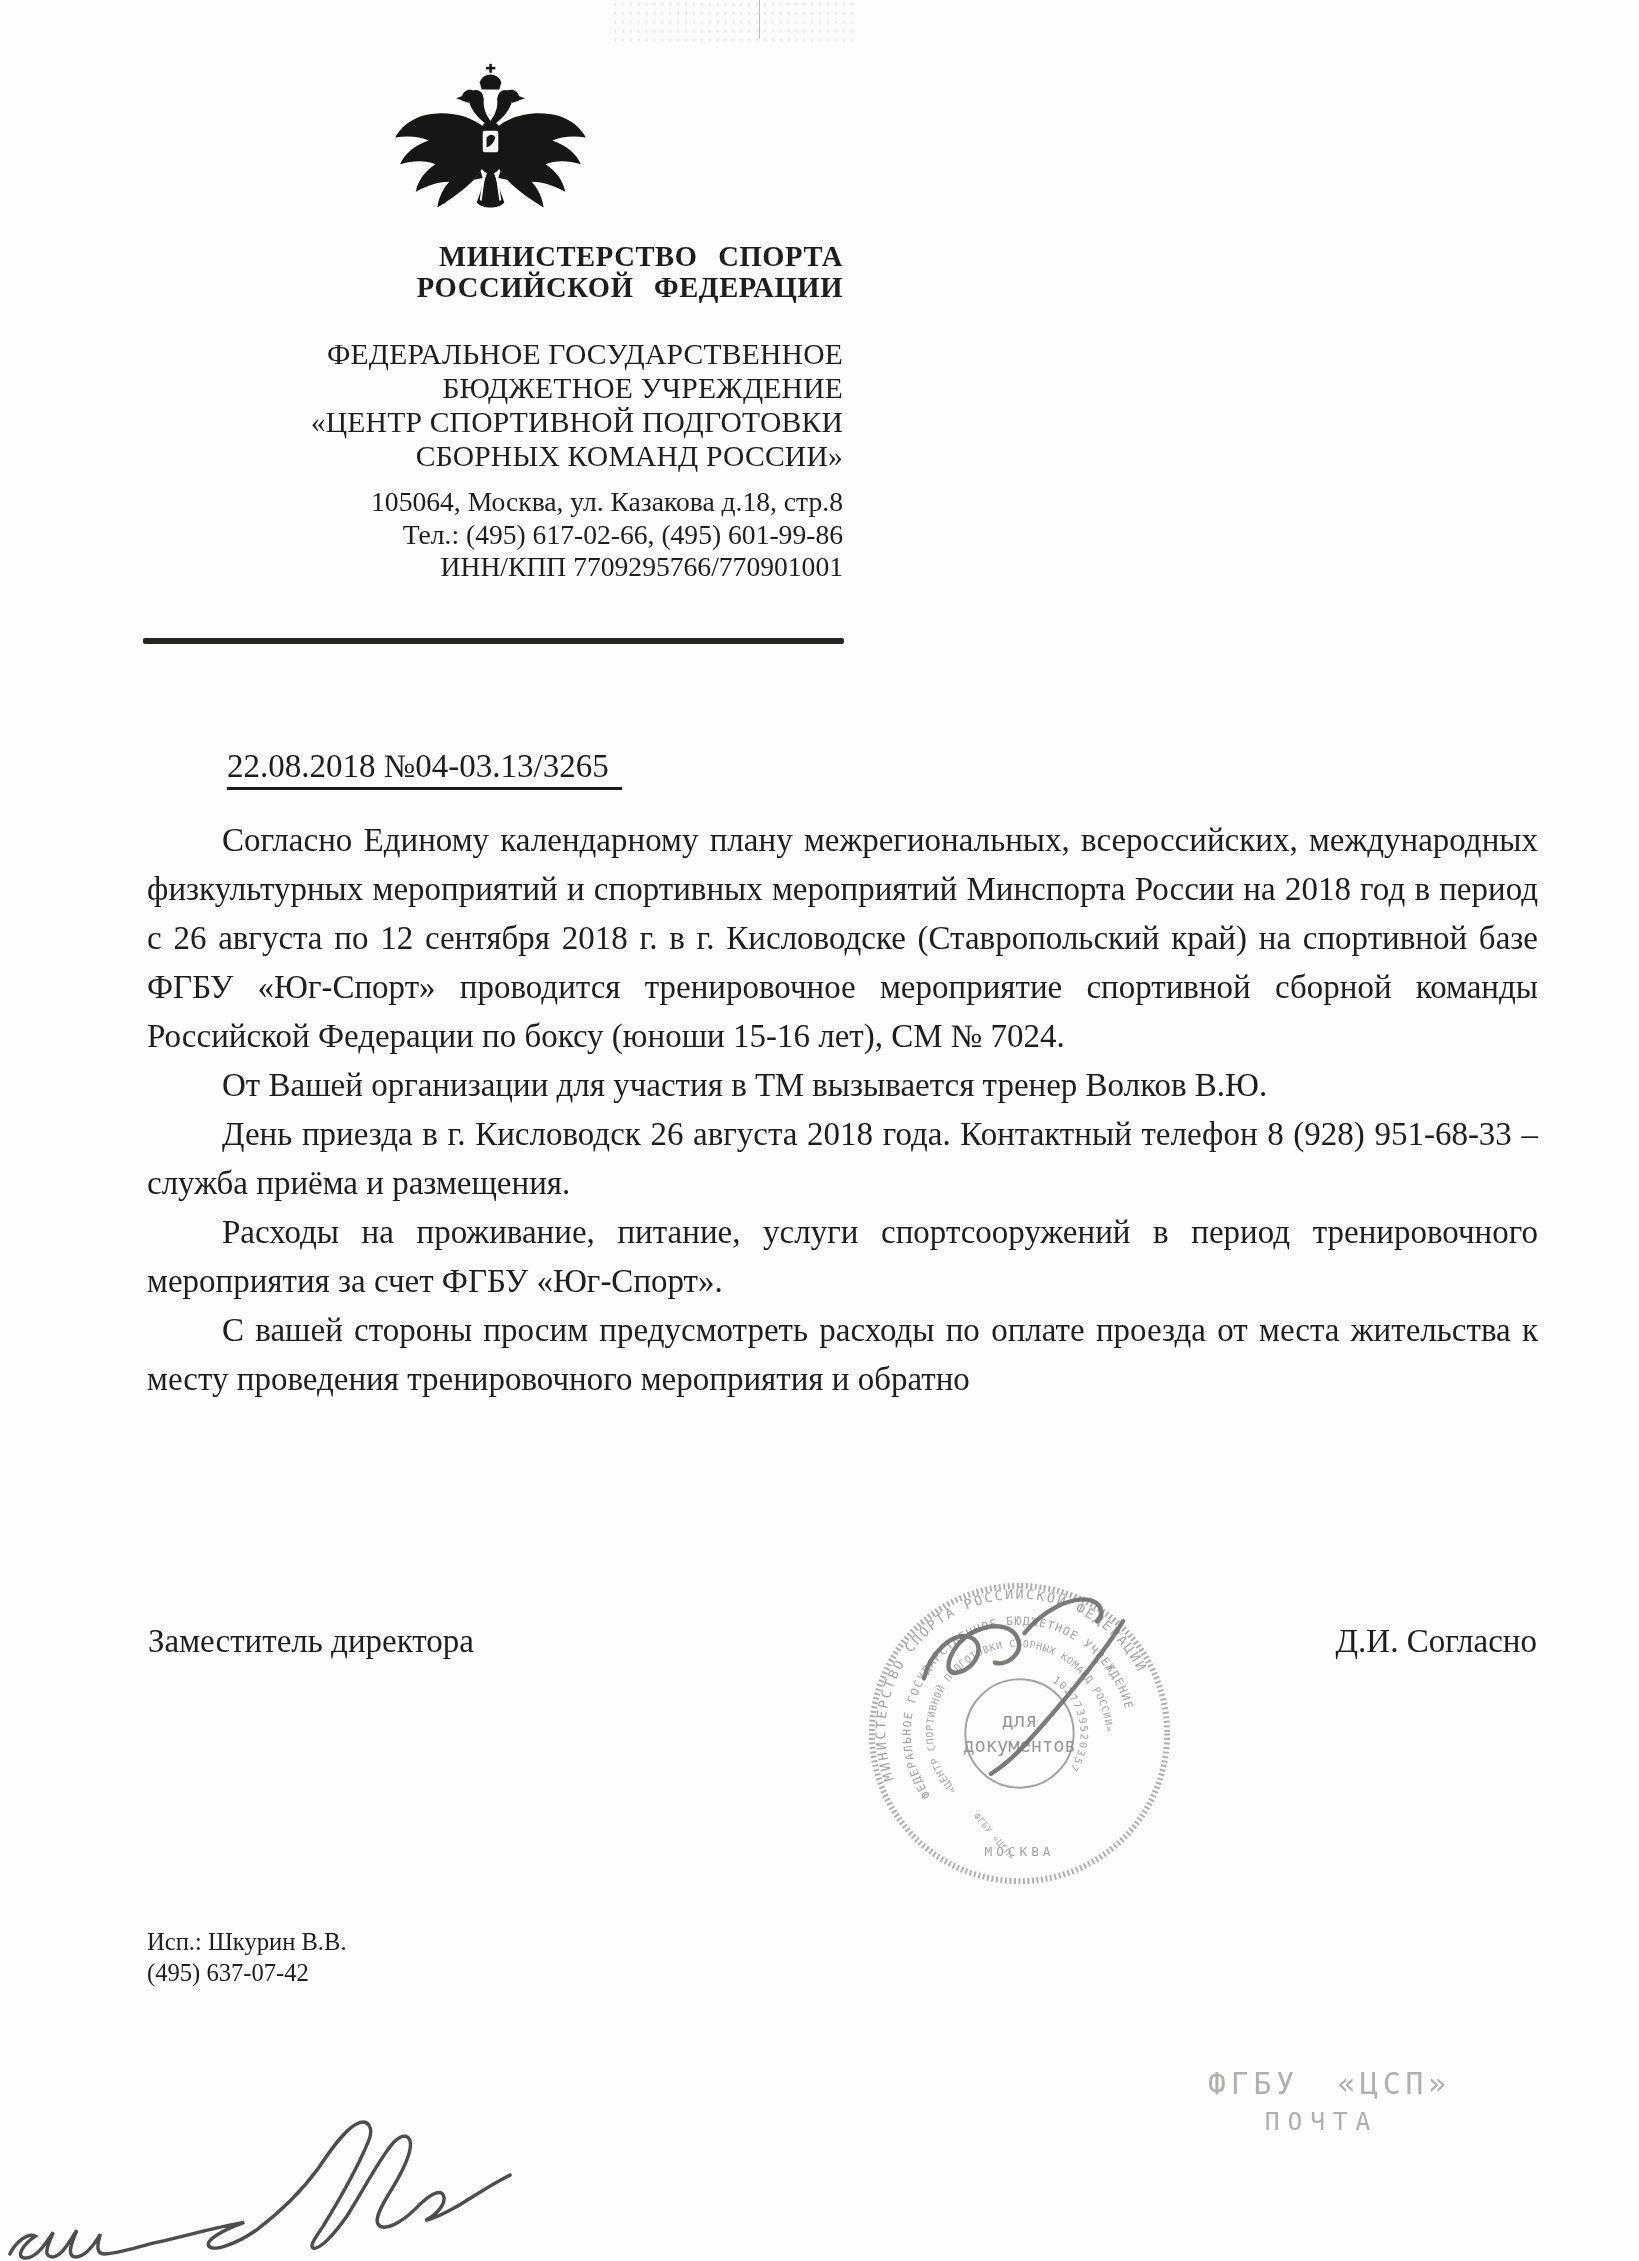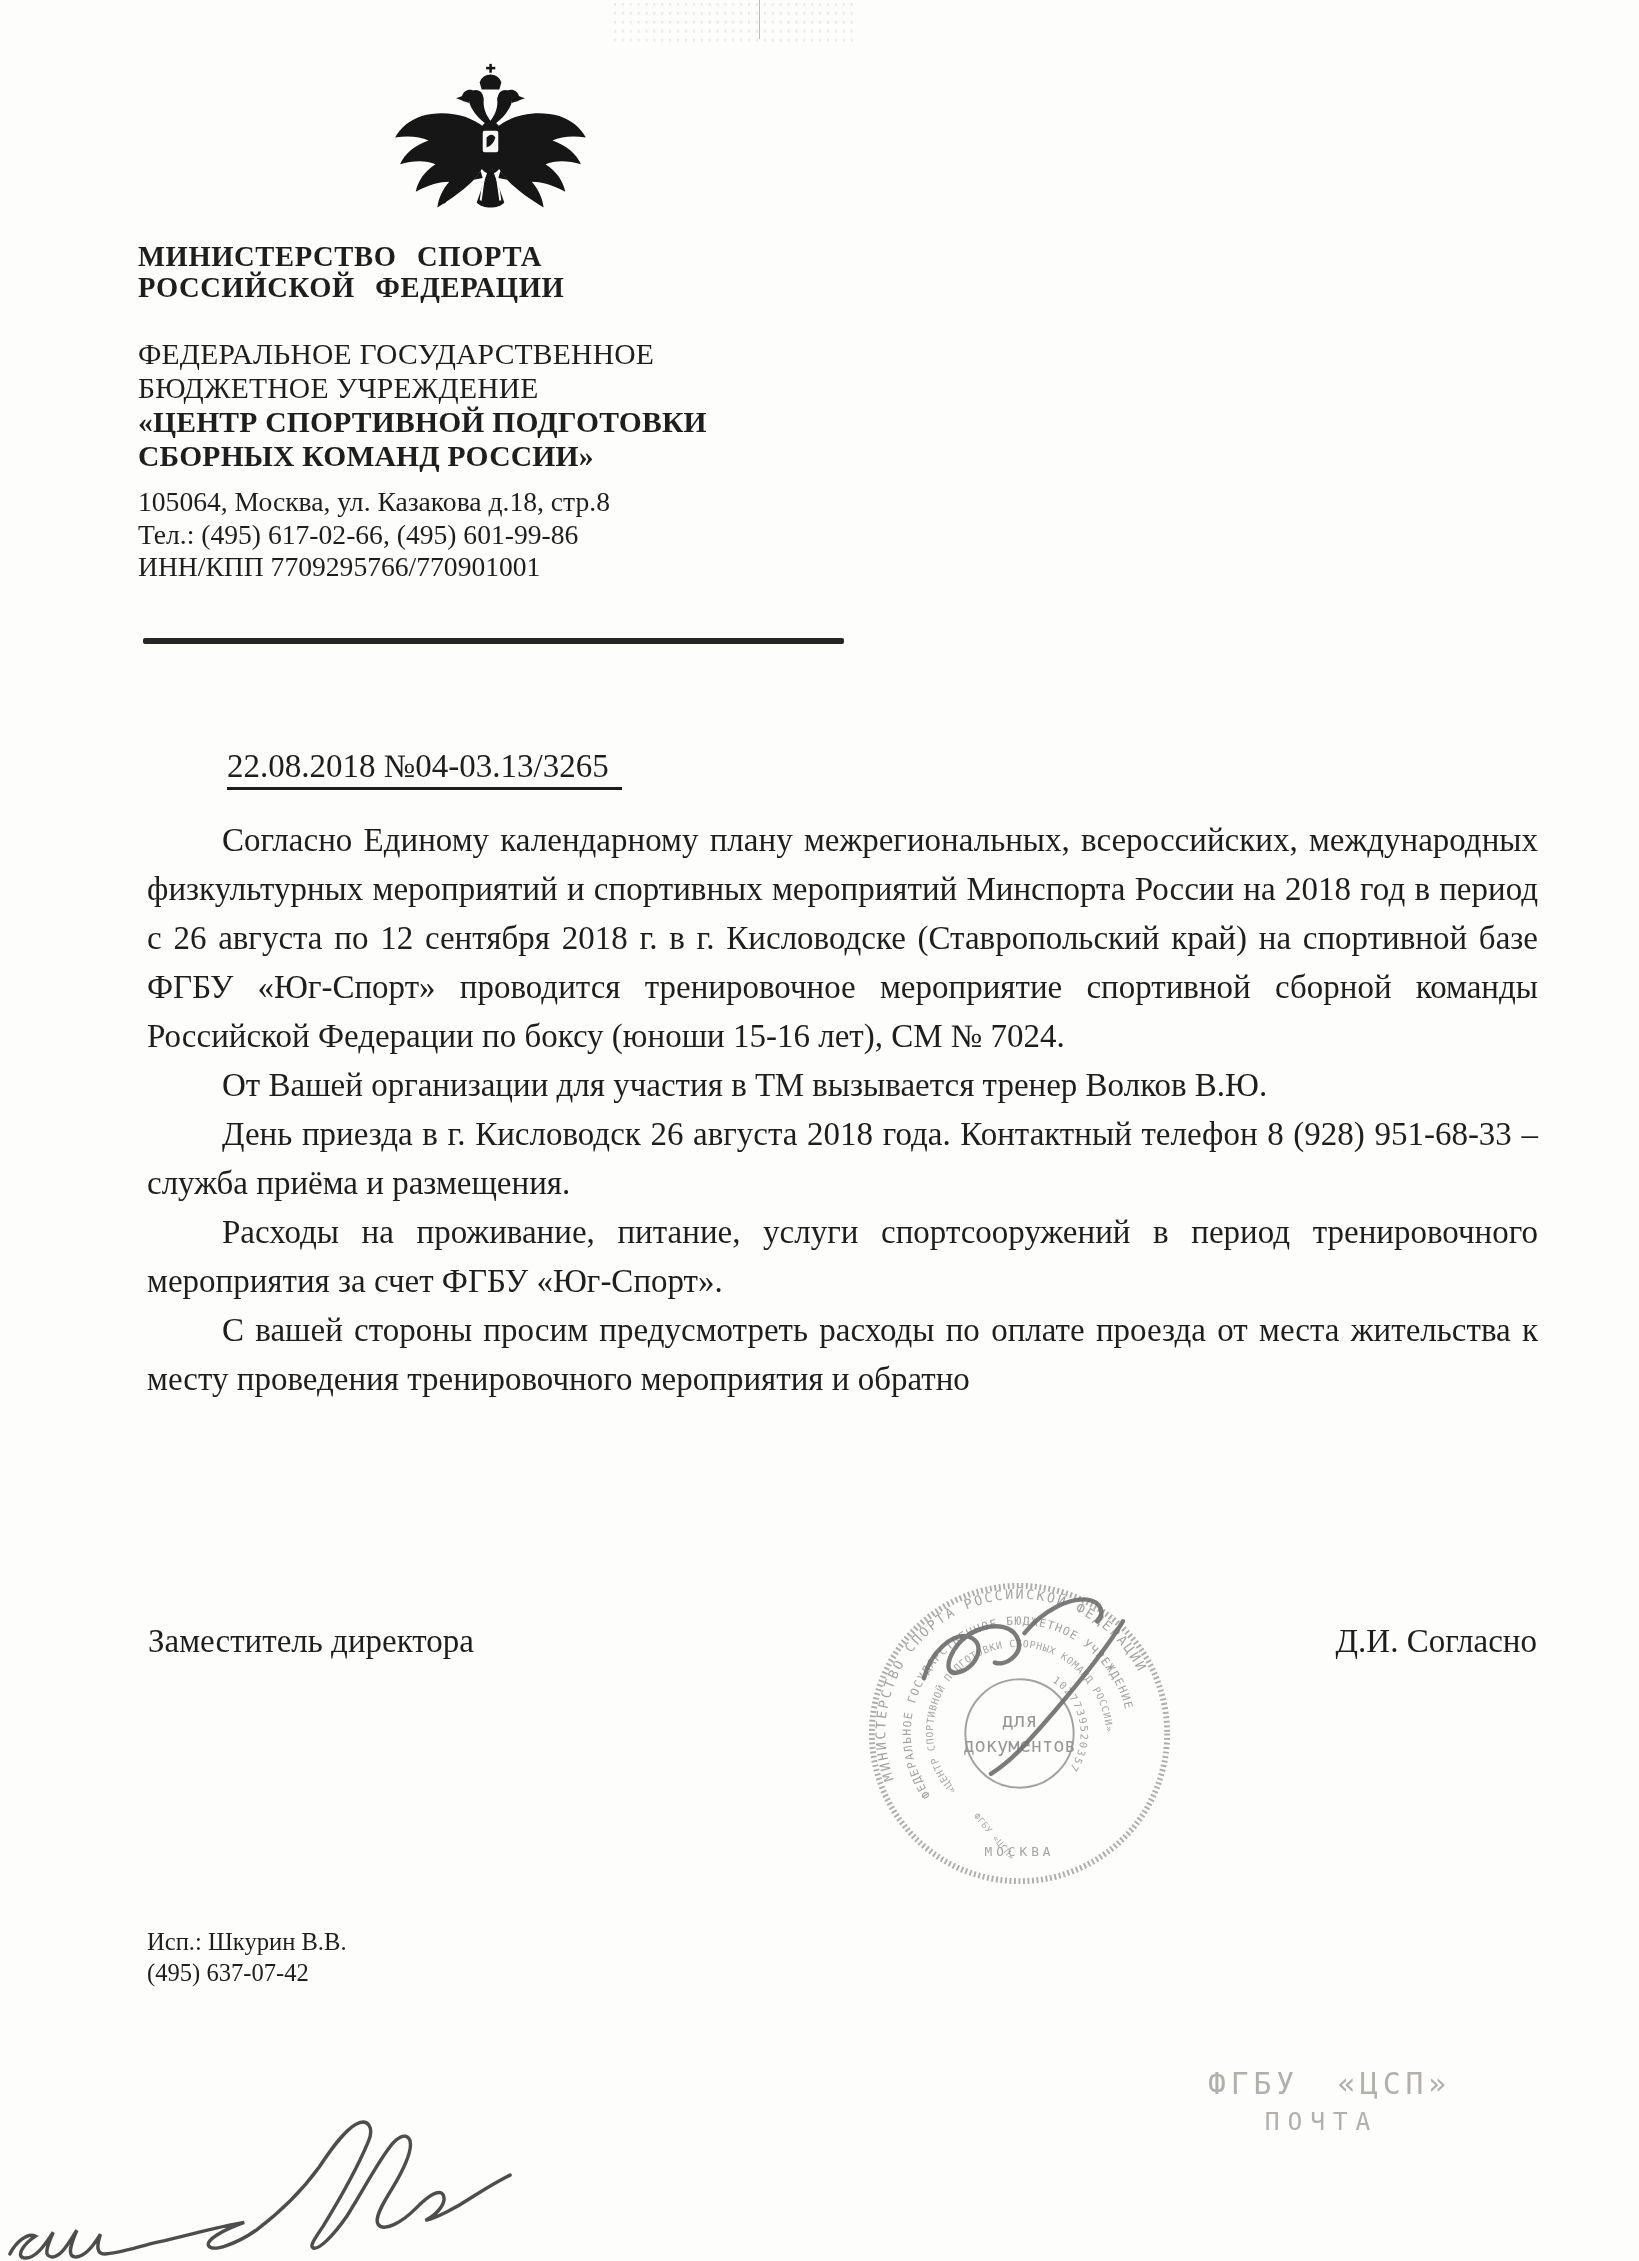--- a/index.html
+++ b/index.html
@@ -2,22 +2,22 @@
 <html lang="ru"><head>
 <meta charset="utf-8">
 <style>
   html,body { margin:0; padding:0; background:#9a9a9a; }
   .page {
     position:relative; width:1639px; height:2262px; margin:0 auto;
     background:#fdfdfc; overflow:hidden;
     font-family:"Liberation Serif", serif; color:#1e1e1e;
   }
   .abs { position:absolute; }
-  .center { text-align:left; }
-  .bold { font-weight:bold; }
+  .center { text-align:right; }
+  .bold { font-weight:normal; }
 
   
   .emblem { left:386px; top:57px; width:209px; height:172px; }
   .ministry { left:138px; top:242px; width:705px; font-size:28.6px; font-weight:bold;
               line-height:30.5px; letter-spacing:0.6px; word-spacing:12.8px; }
   .org { left:138px; top:337px; width:705px; font-size:29.6px; line-height:34px; letter-spacing:0.2px; }
   .addr { left:138px; top:486px; width:705px; font-size:27.6px; line-height:32.5px; }
 
   
   .recipient { left:887px; top:339px; width:619px; font-size:31.5px; line-height:44px; text-align:center; }

